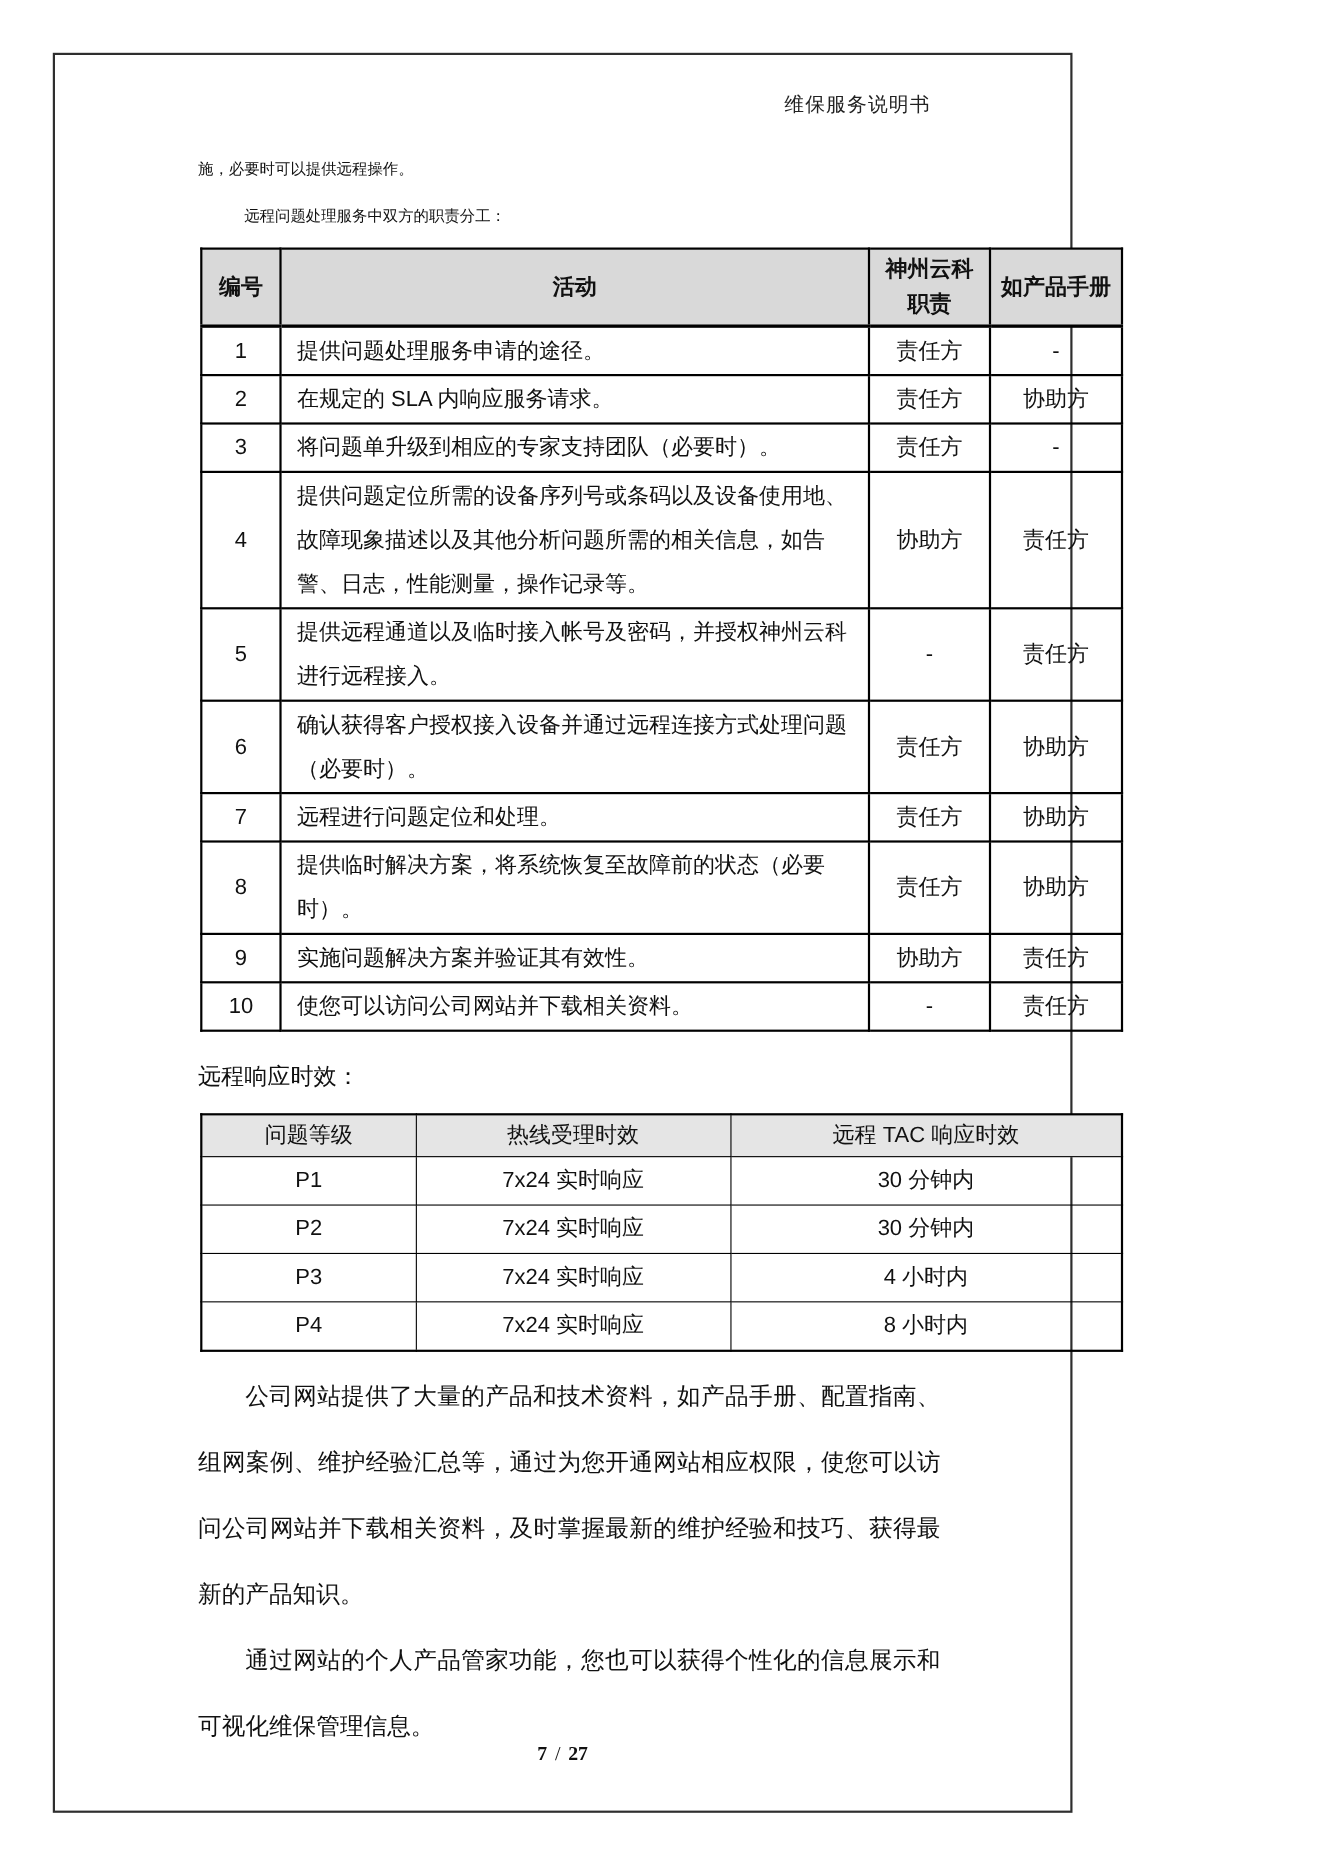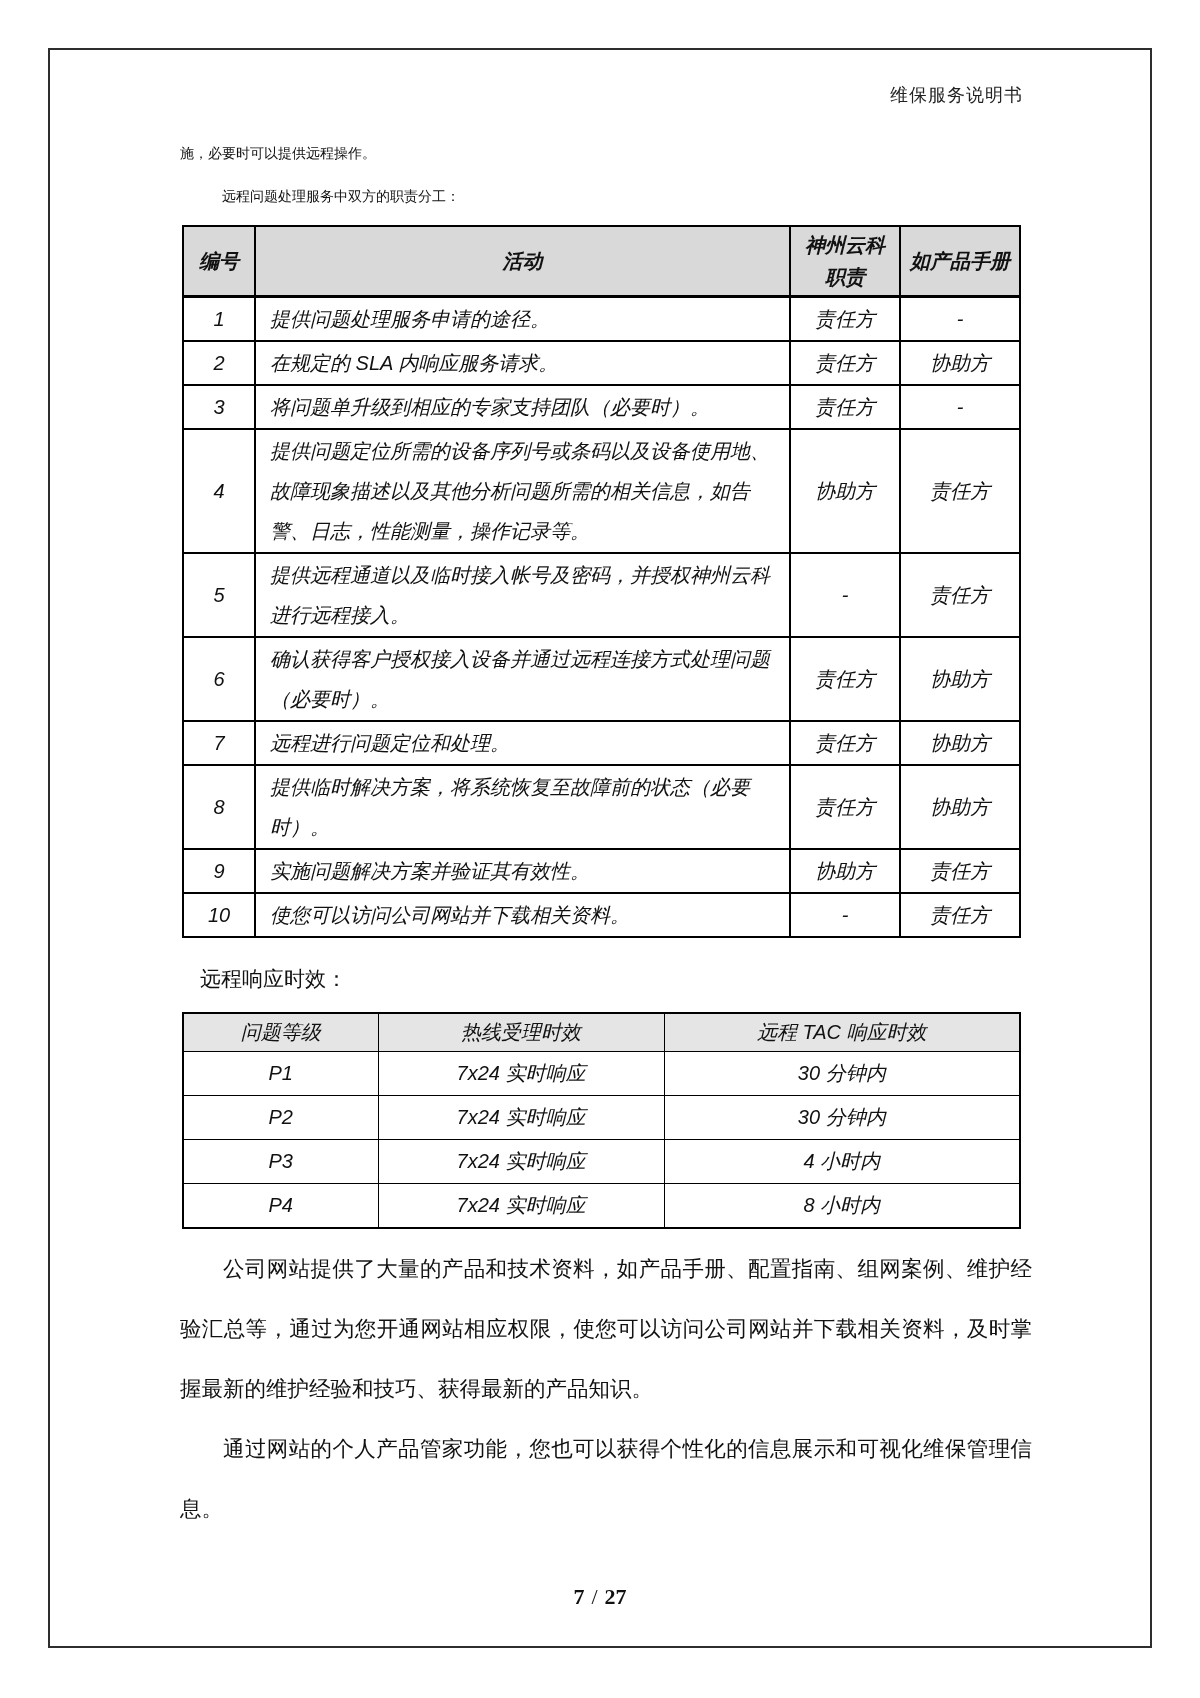--- a/index.html
+++ b/index.html
@@ -1,38 +1,38 @@
 <!DOCTYPE html>
 <html><head>
 <meta charset="utf-8">
 <style>
   * { margin:0; padding:0; box-sizing:border-box; }
   html,body { background:#ffffff; }
   body { font-family:"Liberation Sans","DejaVu Sans",sans-serif; color:#111; }
   .page { position:relative; width:1200px; height:1698px; background:#ffffff; margin:0 auto; overflow:hidden; }
-  .frame { position:absolute; left:48px; top:48px; width:1104px; height:1600px; border:2px solid #2e2e2e; background:#ffffff; }
+  .frame { position:absolute; left:48px; top:48px; width:927px; height:1600px; border:2px solid #2e2e2e; background:#ffffff; }
   .doc-header { padding:34px 127px 0 0; text-align:right; font-family:"Liberation Serif","DejaVu Serif",serif; font-size:18px; line-height:22px; color:#222; letter-spacing:1px; }
   .content { padding:0 118px 0 130px; }
   .body-line { margin-top:32px; font-size:14px; line-height:30px; }
   .intro-2 { margin-top:13px; text-indent:42px; }
-  table { border-collapse:collapse; table-layout:fixed; width:837px; margin-left:2px;font-style:italic; }
+  table { border-collapse:collapse; table-layout:fixed; width:837px; margin-left:2px; }
   .t1 { margin-top:14px; border:2px solid #000; }
   .t1 th, .t1 td { border:2px solid #000; font-size:20px; font-weight:normal; vertical-align:middle; text-align:center; }
   .t1 thead th { background:#d9d9d9; font-weight:bold; line-height:32px; padding:2px 0; border-bottom:3px solid #000; }
   .t1 td { line-height:40px; padding:1px 2px; }
   .t1 td.act { text-align:left; padding:1px 14px; }
-  .sla-title { margin-top:26px; font-size:21px; line-height:30px;margin-left:20px; }
+  .sla-title { margin-top:26px; font-size:21px; line-height:30px; }
   .t2 { margin-top:18px; border:2px solid #000; }
   .t2 th, .t2 td { border:1px solid #000; font-size:20px; font-weight:normal; text-align:center; vertical-align:middle; }
   .t2 thead th { background:#e5e5e5; line-height:35px; padding:1px 0; }
   .t2 td { line-height:41px; padding:1px 0;margin-left:48px; }
   .section-heading { margin-top:50px; font-size:21px; line-height:30px; }
   .para { margin-top:10px; font-size:21.5px; line-height:60px; text-align:justify; text-indent:2em; }
   .para + .para { margin-top:0; }
-  .footer { position:absolute; left:0; top:1534px; width:100%; text-align:center; font-family:"Liberation Serif","DejaVu Serif",serif; font-size:22px; color:#111; }
+  .footer { position:absolute; left:0; top:1534px; width:100%; text-align:center; font-family:"Liberation Serif","DejaVu Serif",serif; font-size:18px; color:#111; }
   .footer .num { font-weight:bold; }
   .footer .sep { font-weight:normal; margin:0 7px; }
 </style>
 </head>
 <body>
 
 <div class="page">
   <div class="frame">
 
     <div class="doc-header">维保服务说明书</div>

